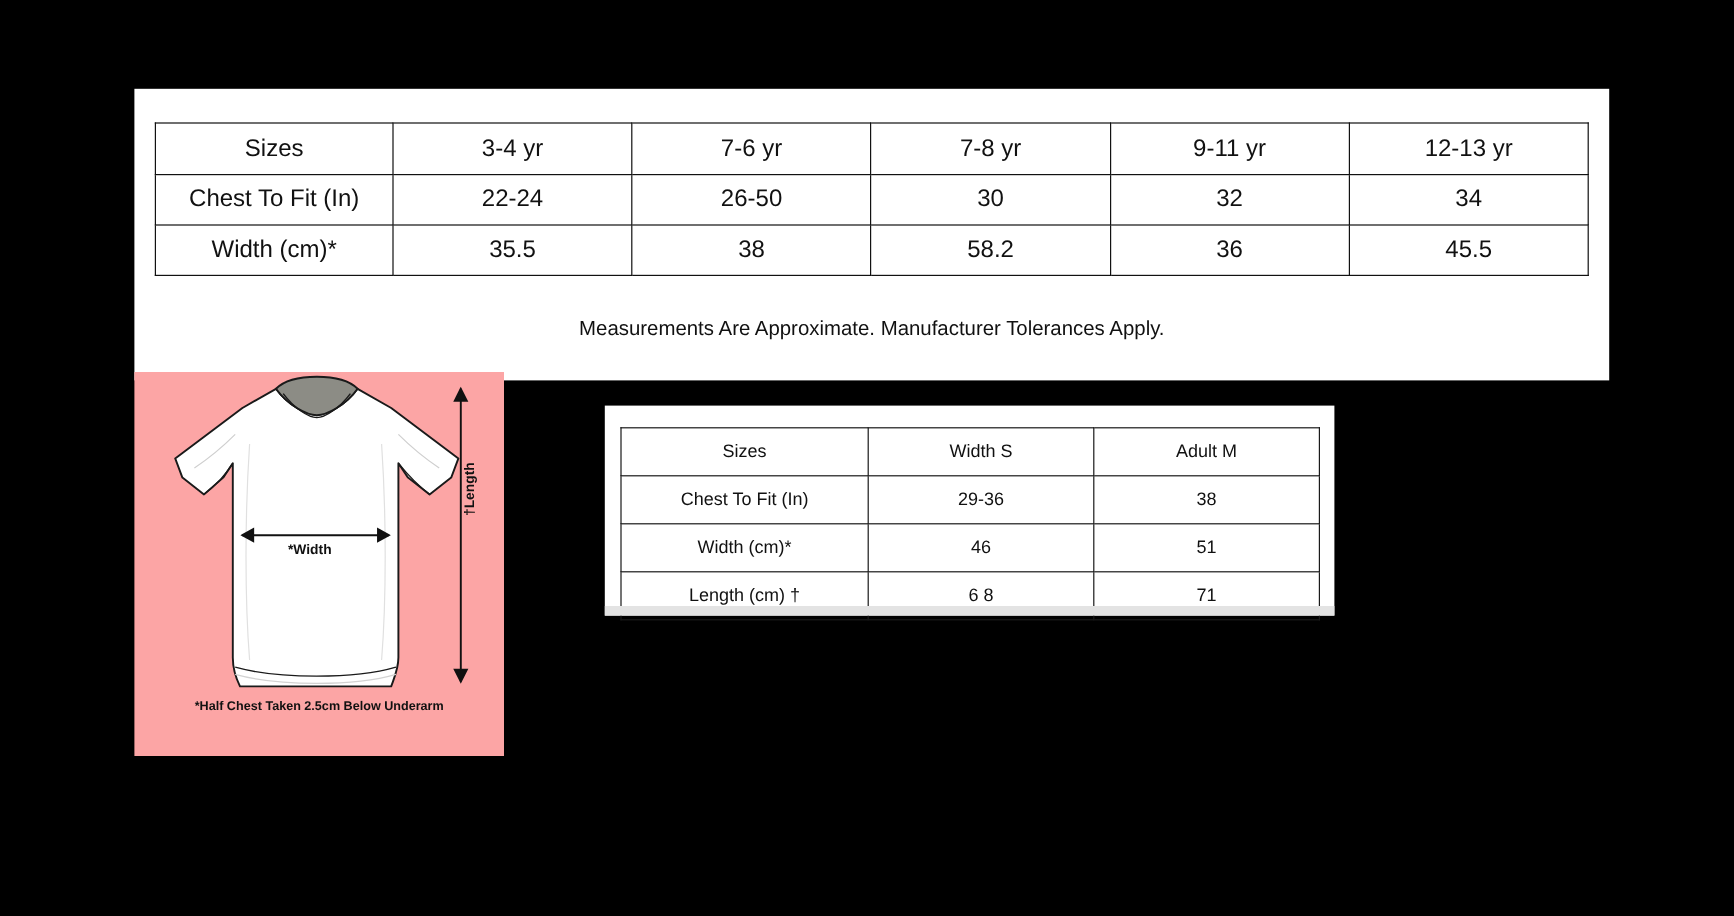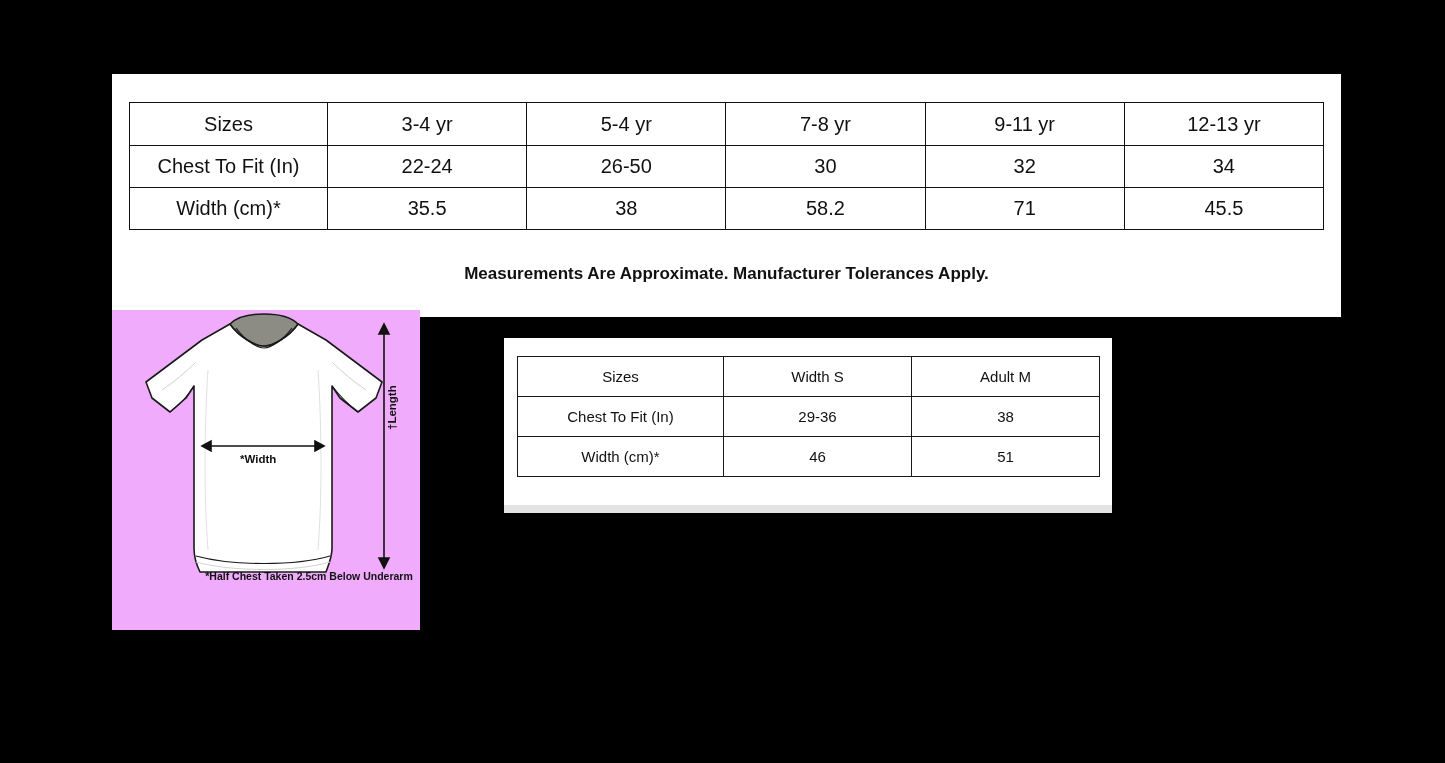--- a/index.html
+++ b/index.html
@@ -47,49 +47,48 @@
   #kids-table tr:first-child td {
     height: 40px;
   }
   #kids-note {
     position: absolute;
     left: 0;
     top: 190px;
     width: 100%;
     text-align: center;
     font-size: 17px;
-    font-weight: bold;
+    font-weight: normal;
     color: #111111;
   }
 
   
   #diagram-panel {
     position: absolute;
     left: 112px;
     top: 310px;
     width: 308px;
     height: 320px;
-    background: #f0abfc;
+    background: #fca5a5;
   }
   #diagram-svg {
     position: absolute;
     left: 0;
     top: 0;
   }
   #diagram-notes {
     position: absolute;
     left: 0;
-    top: 259px;
+    top: 272px;
     width: 100%;
     text-align: center;
     font-size: 10.5px;
     font-weight: bold;
     color: #111111;
     line-height: 15px;
-    padding-left: 43px;
   }
 
   
   #adult-panel {
     position: absolute;
     left: 504px;
     top: 338px;
     width: 608px;
     height: 175px;
     background: #ffffff;
@@ -124,39 +123,39 @@
 </style>
 </head>
 <body>
 
 <div id="kids-panel">
   <table id="kids-table">
     <tbody>
         <tr>
       <td class="rowhead">Sizes</td>
       <td>3-4 yr</td>
-      <td>5-4 yr</td>
+      <td>7-6 yr</td>
       <td>7-8 yr</td>
       <td>9-11 yr</td>
       <td>12-13 yr</td>
     </tr>
     <tr>
       <td class="rowhead">Chest To Fit (In)</td>
       <td>22-24</td>
       <td>26-50</td>
       <td>30</td>
       <td>32</td>
       <td>34</td>
     </tr>
     <tr>
       <td class="rowhead">Width (cm)*</td>
       <td>35.5</td>
       <td>38</td>
       <td>58.2</td>
-      <td>71</td>
+      <td>36</td>
       <td>45.5</td>
     </tr>
   </tbody>
     </table>
   <div id="kids-note">Measurements Are Approximate. Manufacturer Tolerances Apply.</div>
 </div>
 
 <div id="diagram-panel">
   <svg id="diagram-svg" width="308" height="275" viewBox="0 0 308 275">
 
@@ -216,16 +215,21 @@
     <tr>
       <td class="rowhead">Chest To Fit (In)</td>
       <td>29-36</td>
       <td>38</td>
     </tr>
     <tr>
       <td class="rowhead">Width (cm)*</td>
       <td>46</td>
       <td>51</td>
     </tr>
+    <tr>
+      <td class="rowhead">Length (cm) †</td>
+      <td>6 8</td>
+      <td>71</td>
+    </tr>
   </tbody>
     </table>
   <div class="shadow-strip"></div>
 </div>
 
 </body></html>

